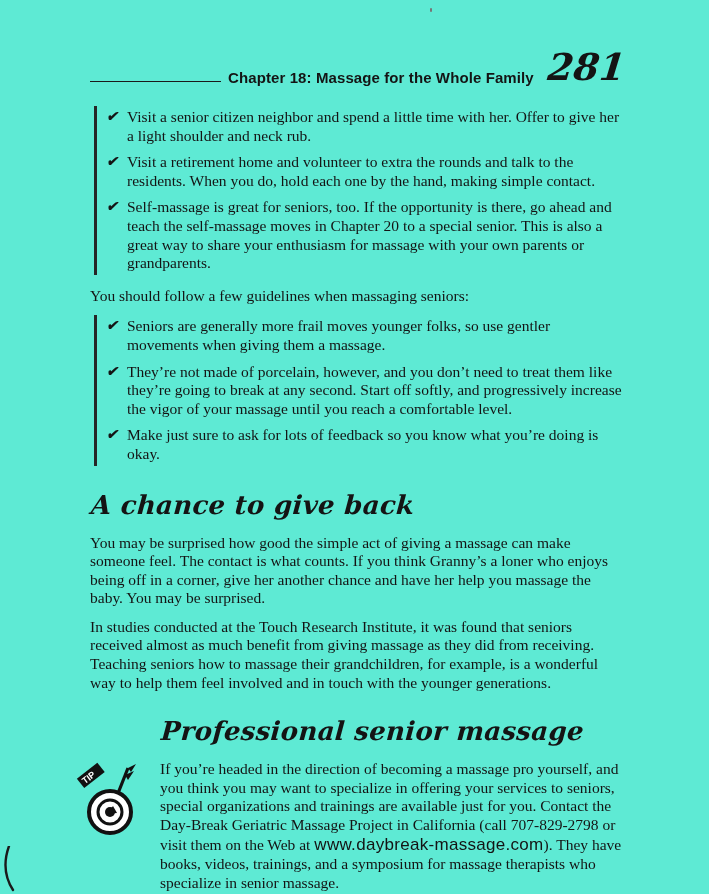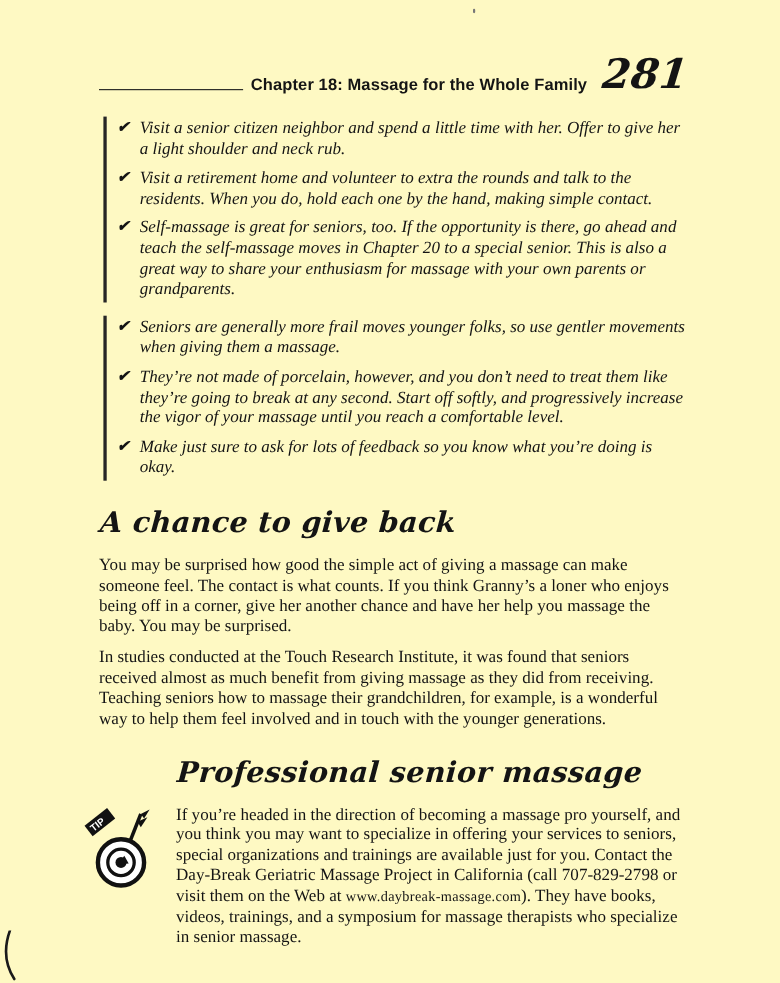--- a/index.html
+++ b/index.html
@@ -1,21 +1,21 @@
 <!DOCTYPE html>
 <html><head>
 <meta charset="utf-8">
 <style>
   html, body { margin: 0; padding: 0; background: #e8e8e4; }
   .page {
     position: relative;
     width: 709px;
     height: 894px;
     margin: 0 auto;
-    background: #fef9c3;
+    background: #5eead4;
     overflow: hidden;
     font-family: "Liberation Serif", serif;
     color: #141414;
   }
   .content {
     position: absolute;
     left: 90px;
     right: 84px;
     top: 0;
     padding-top: 42px;
@@ -74,21 +74,21 @@
     line-height: 1.2;
   }
   .check-item:last-child { margin-bottom: 0; }
   .check-glyph {
     flex: 0 0 20px;
     font-weight: bold;
     font-size: 14px;
     line-height: 1.3;
     transform: skewX(-12deg);
   }
-  .check-text { flex: 1 1 auto; font-style: italic; }
+  .check-text { flex: 1 1 auto; }
   
   .section-heading {
     font-family: "DejaVu Serif", serif;
     font-style: italic;
     font-weight: bold;
     font-size: 26px;
     letter-spacing: 0.3px;
     margin: 24px 0 14px 0;
     transform: skewX(-4deg);
     transform-origin: left bottom;
@@ -98,22 +98,22 @@
   .tip-block { position: relative; margin-top: 2px; }
   .tip-icon {
     position: absolute;
     left: -14px;
     top: 2px;
     width: 72px;
     height: 78px;
   }
   .tip-para { margin-left: 70px; }
   .mono-url {
-    font-family: Liberation Serif, serif;
-    font-size: 13px;
+    font-family: Liberation Sans, sans-serif;
+    font-size: 17px;
     letter-spacing: 0.3px;
   }
   
   .artifact-bottom-left {
     position: absolute;
     left: 2px;
     bottom: 2px;
     width: 16px;
     height: 46px;
   }
@@ -150,20 +150,21 @@
       <div class="check-item">
         <span class="check-glyph">✔</span>
         <span class="check-text">Visit a retirement home and volunteer to extra the rounds and talk to the residents. When you do, hold each one by the hand, making simple contact.</span>
       </div>
       <div class="check-item">
         <span class="check-glyph">✔</span>
         <span class="check-text">Self-massage is great for seniors, too. If the opportunity is there, go ahead and teach the self-massage moves in Chapter 20 to a special senior. This is also a great way to share your enthusiasm for massage with your own parents or grandparents.</span>
       </div>
     </div>
 
+    <p class="para">You should follow a few guidelines when massaging seniors:</p>
 
     <div class="checklist">
       <div class="check-item">
         <span class="check-glyph">✔</span>
         <span class="check-text">Seniors are generally more frail moves younger folks, so use gentler movements when giving them a massage.</span>
       </div>
       <div class="check-item">
         <span class="check-glyph">✔</span>
         <span class="check-text">They’re not made of porcelain, however, and you don’t need to treat them like they’re going to break at any second. Start off softly, and progressively increase the vigor of your massage until you reach a comfortable level.</span>
       </div>

